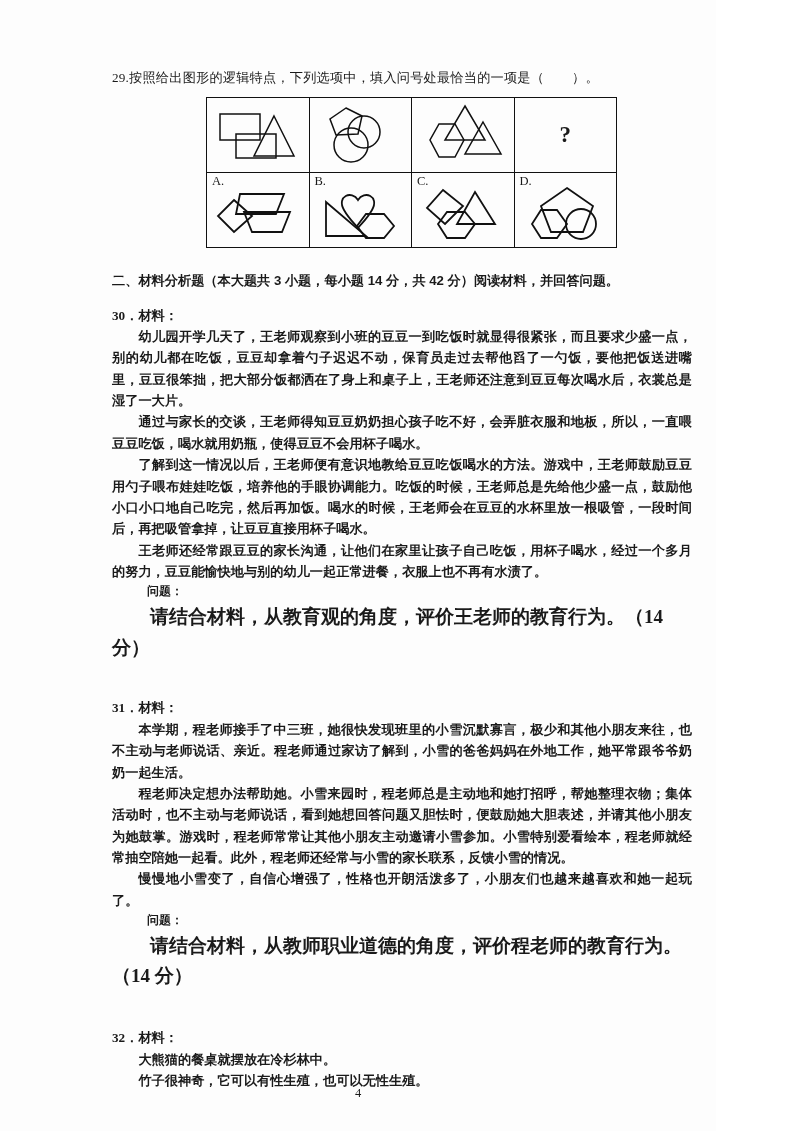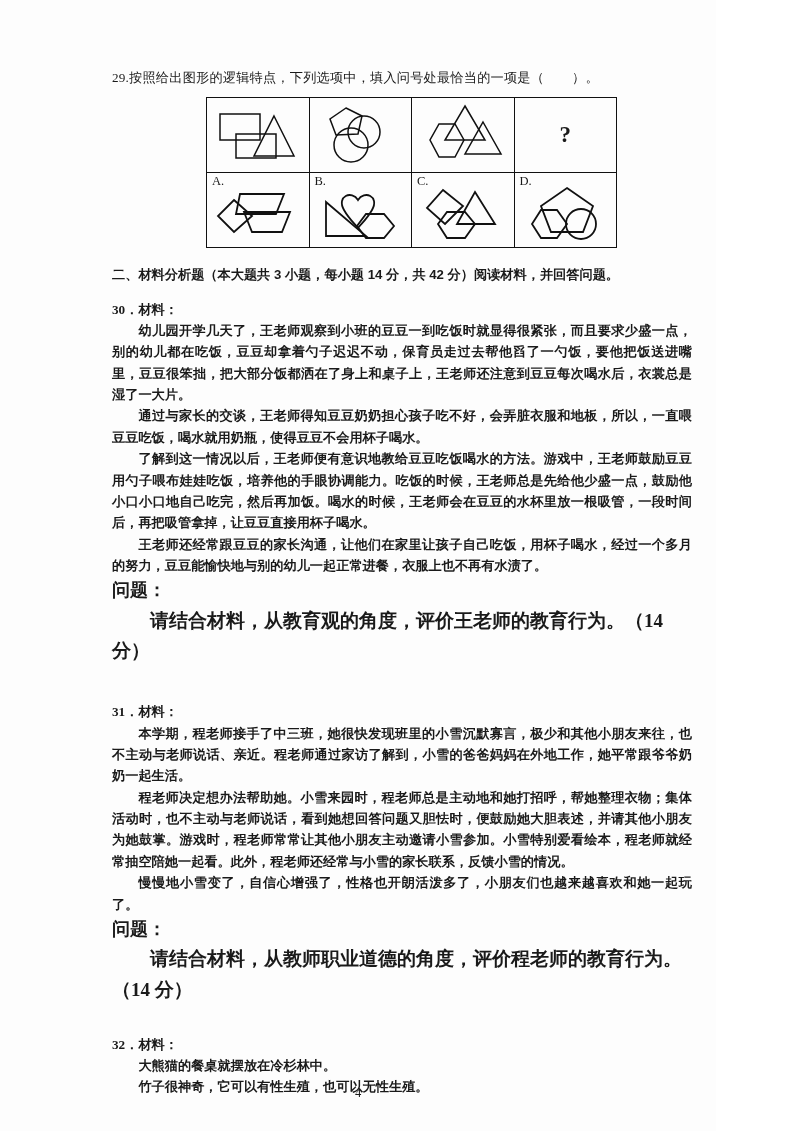--- a/index.html
+++ b/index.html
@@ -69,21 +69,21 @@
   }
   .qmark {
     font-size: 23px;
     font-weight: bold;
     font-family: "Liberation Serif", serif;
   }
   .cellsvg { display: block; margin: 0 auto; }
 
   
   .section-head {
-    margin-top: 17px;
+    margin-top: 23px;
     font-size: 13.2px;
     font-weight: bold;
     line-height: 1.5;
     white-space: nowrap;
     font-family: "Liberation Sans", sans-serif;
   }
 
   
   .block { margin-top: 14px; font-weight: bold; }
   .block-head {
@@ -91,23 +91,24 @@
     line-height: 1.62;
   }
   .para {
     font-size: 13.2px;
     line-height: 1.62;
     text-align: justify;
     text-justify: inter-ideograph;
     text-indent: 2em;
   }
   .label-line {
-    font-size: 18px;
+    font-size: 12px;
     line-height: 1.62;
     text-indent: 0;
+    margin-left: 35px;
   }
   .ask {
     font-size: 19px;
     line-height: 1.62;
     text-indent: 2em;
   }
 
   
   .page-number {
     position: absolute;
@@ -229,21 +230,21 @@
       <div class="block-head">
         <span>31．</span><span>材料：</span>
       </div>
       <div class="para">本学期，程老师接手了中三班，她很快发现班里的小雪沉默寡言，极少和其他小朋友来往，也不主动与老师说话、亲近。程老师通过家访了解到，小雪的爸爸妈妈在外地工作，她平常跟爷爷奶奶一起生活。</div>
       <div class="para">程老师决定想办法帮助她。小雪来园时，程老师总是主动地和她打招呼，帮她整理衣物；集体活动时，也不主动与老师说话，看到她想回答问题又胆怯时，便鼓励她大胆表述，并请其他小朋友为她鼓掌。游戏时，程老师常常让其他小朋友主动邀请小雪参加。小雪特别爱看绘本，程老师就经常抽空陪她一起看。此外，程老师还经常与小雪的家长联系，反馈小雪的情况。</div>
       <div class="para">慢慢地小雪变了，自信心增强了，性格也开朗活泼多了，小朋友们也越来越喜欢和她一起玩了。</div>
       <div class="label-line">问题：</div>
       <div class="ask">请结合材料，从教师职业道德的角度，评价程老师的教育行为。（14 分）</div>
     </div>
 
-    <div class="block" style="margin-top:28px">
+    <div class="block" style="margin-top:35px">
       <div class="block-head">
         <span>32．</span><span>材料：</span>
       </div>
       <div class="para">大熊猫的餐桌就摆放在冷杉林中。</div>
       <div class="para">竹子很神奇，它可以有性生殖，也可以无性生殖。</div>
     </div>
 
   </div>
 
   <div class="page-number">4</div>

